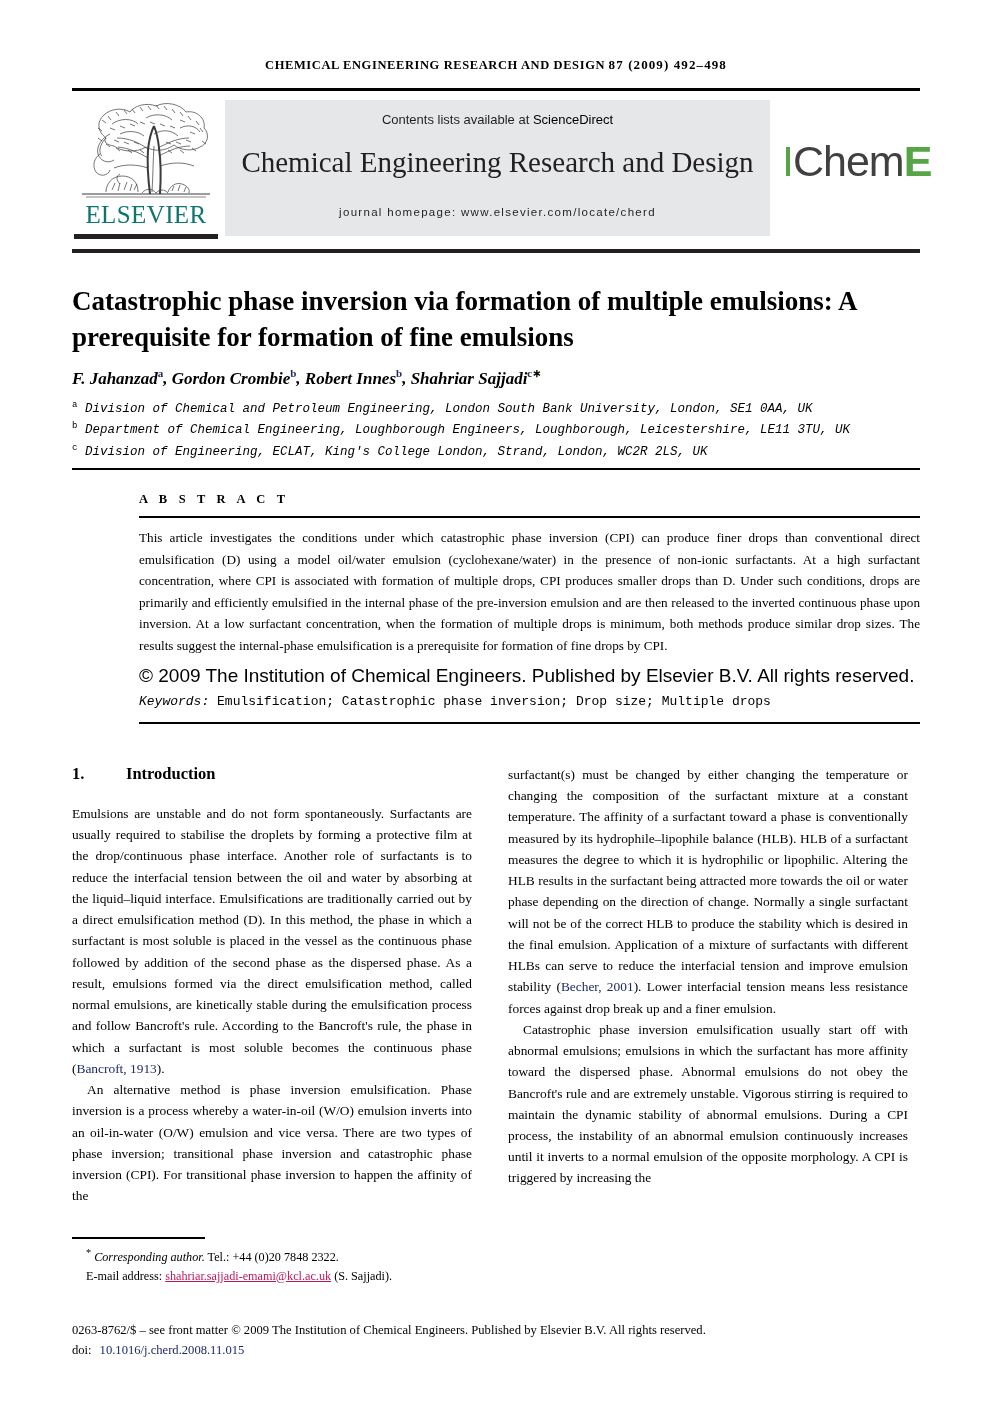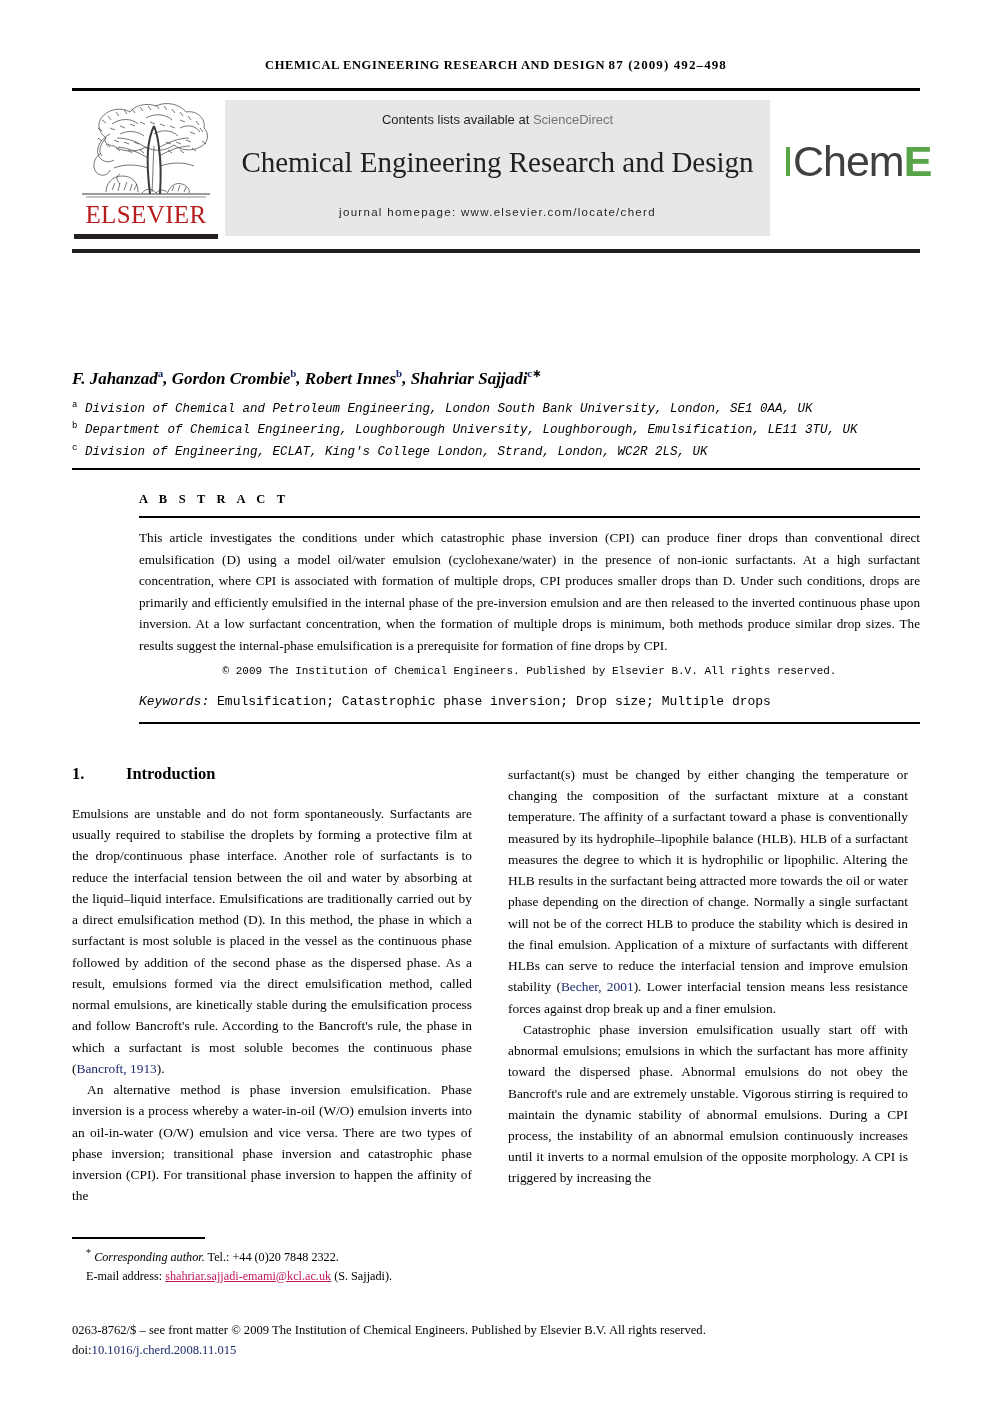--- a/index.html
+++ b/index.html
@@ -37,21 +37,21 @@
   .elsevier-logo {
     position: absolute; left: 0; top: 0; width: 148px; height: 152px;
   }
   .tree-box {
     position: absolute; left: 4px; top: 2px; width: 140px; height: 105px;
     overflow: hidden;
   }
   .elsevier-word {
     position: absolute; left: 2px; top: 106px; width: 144px;
     text-align: center;
-    color: #b91c1c;
+    color: #0f766e;
     font-family: "Liberation Serif", serif;
     font-size: 25px;
     letter-spacing: 0.4px;
     line-height: 1;
   }
   .elsevier-bar {
     position: absolute; left: 2px; top: 138px; width: 144px; height: 5px;
     background: #231f20;
   }
 
@@ -59,21 +59,21 @@
     position: absolute; left: 153px; top: 4px; width: 545px; height: 136px;
     background: #e6e7e8;
   }
   .contents-line {
     position: absolute; left: 153px; top: 16px; width: 545px;
     text-align: center;
     font-family: "Liberation Sans", sans-serif;
     font-size: 13px;
     color: #231f20;
   }
-  .contents-line .sd { color: #737373; }
+  .contents-line .sd { color: #000000; }
   .journal-title {
     position: absolute; left: 153px; top: 50px; width: 545px;
     text-align: center;
     font-family: "Liberation Serif", serif;
     font-size: 29px;
     color: #231f20;
     white-space: nowrap;
   }
   .homepage-line {
     position: absolute; left: 153px; top: 110px; width: 545px;
@@ -148,23 +148,23 @@
   }
   .abs-body {
     position: absolute; left: 139px; top: 527px; width: 781px;
     font-family: "Liberation Serif", serif;
     font-size: 13.2px;
     line-height: 1.63;
     text-align: justify;
   }
   .abs-copy {
     position: absolute; left: 139px; top: 665px; width: 781px;
-    font-family: Liberation Mono, monospace;
-    font-size: 11px;
-    text-align: center;
+    font-family: Liberation Sans, sans-serif;
+    font-size: 19px;
+    text-align: left;
   }
   .abs-keywords {
     position: absolute; left: 139px; top: 694px; width: 781px;
     font-family: Liberation Mono, monospace;
     font-size: 13px;
   }
   .abs-keywords .kw-label { font-style: italic; }
   .rule-abs-bottom {
     position: absolute; left: 139px; top: 722px; width: 781px; height: 2px;
     background: #000;
@@ -205,21 +205,21 @@
   }
   .footnote .corr { font-style: italic; }
   .footnote .indent { display: block; padding-left: 14px; }
   .footnote .email { color: #be185d; text-decoration: underline; }
   .frontmatter {
     position: absolute; left: 72px; top: 1321px; width: 850px;
     font-family: "Liberation Serif", serif;
     font-size: 12.6px;
     line-height: 1.55;
   }
-  .doi { color: #1b2a6b; }
+  .doi { color: #1b2a6b; margin-left: 8px; }
 </style>
 </head>
 <body>
 
 <div class="page">
 
   <div class="runhead">
     <span class="smallcaps">CHEMICAL ENGINEERING RESEARCH AND DESIGN</span>
     <span class="vol">87 (2009) 492–498</span>
   </div>
@@ -288,31 +288,32 @@
 
     <div class="homepage-line">journal homepage: www.elsevier.com/locate/cherd</div>
 
     <div class="icheme">
       <span class="gi">I</span><span class="gc">Chem</span><span class="ge">E</span>
     </div>
   </div>
 
   <div class="rule-masthead-bottom"></div>
 
+  <h1 class="title">Catastrophic phase inversion via formation of multiple emulsions: A prerequisite for formation of fine emulsions</h1>
 
   <div class="authors">
     <span>F. Jahanzad</span><sup>a</sup>,
     <span>Gordon Crombie</span><sup>b</sup>,
     <span>Robert Innes</span><sup>b</sup>,
     <span>Shahriar Sajjadi</span><sup>c</sup><sup class="star">∗</sup>
   </div>
 
   <div class="affils">
     <div><sup>a</sup> <span>Division of Chemical and Petroleum Engineering, London South Bank University, London, SE1 0AA, UK</span></div>
-    <div><sup>b</sup> <span>Department of Chemical Engineering, Loughborough University, Loughborough, Emulsification, LE11 3TU, UK</span></div>
+    <div><sup>b</sup> <span>Department of Chemical Engineering, Loughborough Engineers, Loughborough, Leicestershire, LE11 3TU, UK</span></div>
     <div><sup>c</sup> <span>Division of Engineering, ECLAT, King's College London, Strand, London, WC2R 2LS, UK</span></div>
   </div>
 
   <div class="rule-abs-top"></div>
   <div class="abs-label">A B S T R A C T</div>
   <div class="rule-abs-mid"></div>
   <div class="abs-body">This article investigates the conditions under which catastrophic phase inversion (CPI) can produce finer drops than conventional direct emulsification (D) using a model oil/water emulsion (cyclohexane/water) in the presence of non-ionic surfactants. At a high surfactant concentration, where CPI is associated with formation of multiple drops, CPI produces smaller drops than D. Under such conditions, drops are primarily and efficiently emulsified in the internal phase of the pre-inversion emulsion and are then released to the inverted continuous phase upon inversion. At a low surfactant concentration, when the formation of multiple drops is minimum, both methods produce similar drop sizes. The results suggest the internal-phase emulsification is a prerequisite for formation of fine drops by CPI.</div>
   <div class="abs-copy">© 2009 The Institution of Chemical Engineers. Published by Elsevier B.V. All rights reserved.</div>
   <div class="abs-keywords">
     <span class="kw-label">Keywords:</span>

